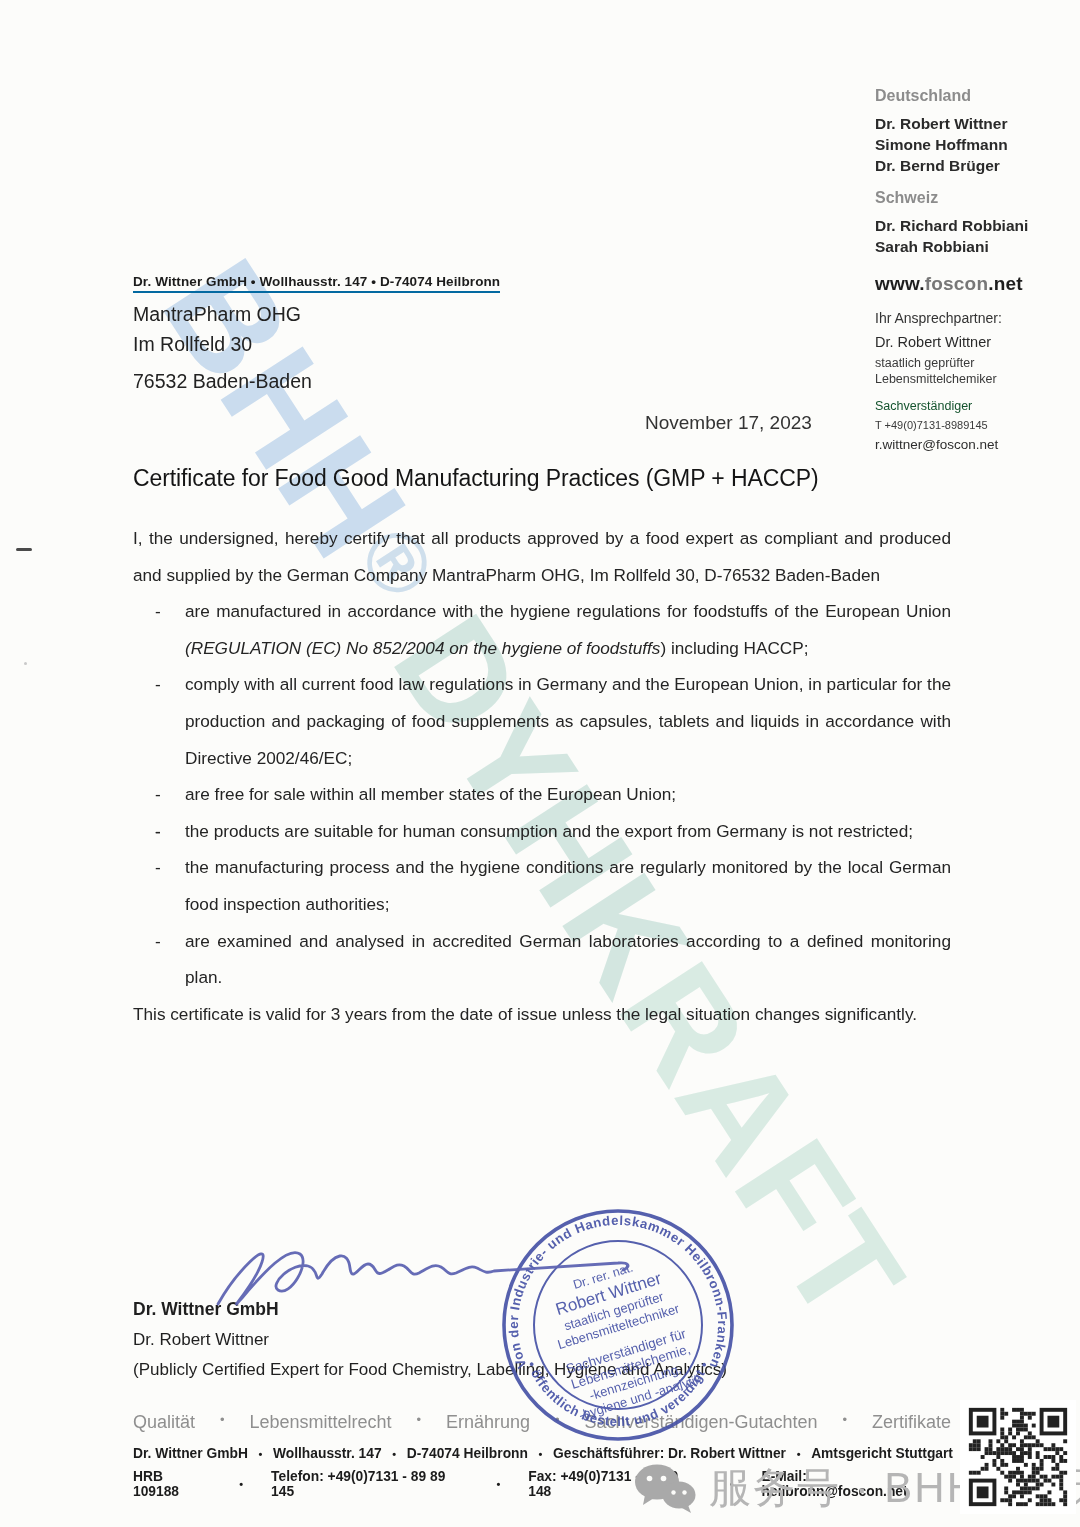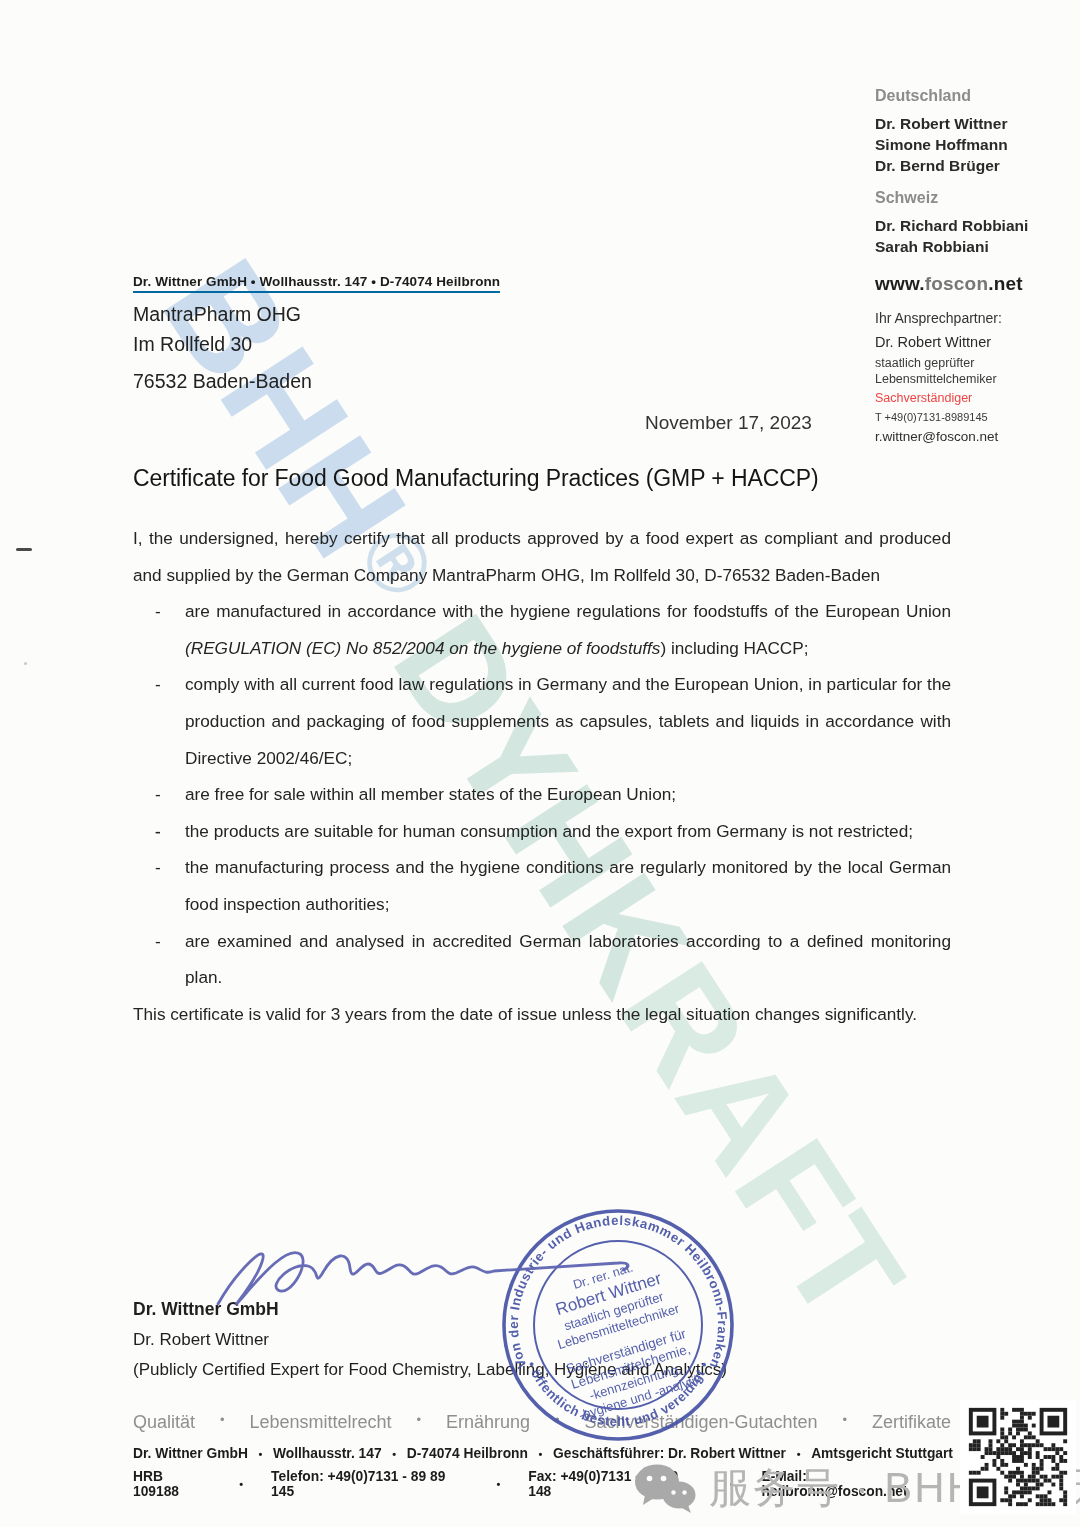--- a/index.html
+++ b/index.html
@@ -24,21 +24,21 @@
   
   .letterhead{position:absolute;left:875px;top:86px;width:200px;z-index:1;line-height:1.25;}
   .lh-country{font-size:16px;font-weight:700;color:#8c8c8c;margin-bottom:7px;}
   .lh-name{font-size:15.5px;font-weight:700;color:#2a2a2a;line-height:21px;}
   .lh-gap{height:12px;}
   .lh-site{font-size:19px;font-weight:700;color:#1e1e1e;margin-top:15px;margin-bottom:14px;letter-spacing:.2px;}
   .lh-site .site-mid{color:#777;}
   .lh-contact-label{font-size:14px;color:#333;margin-bottom:6px;}
   .lh-contact-name{font-size:14.5px;color:#2a2a2a;margin-bottom:4px;}
   .lh-small{font-size:12.5px;color:#3a3a3a;line-height:16px;}
-  .lh-sv{font-size:12.5px;color:#ef4444;margin-top:4px;}
+  .lh-sv{font-size:12.5px;color:#14532d;margin-top:12px;}
   .lh-tel{font-size:11px;color:#3a3a3a;margin-top:4px;}
   .lh-mail{font-size:13.5px;color:#2e2e2e;margin-top:4px;}
   
   .sender-block{position:absolute;left:133px;top:272px;z-index:1;}
   .sender-line{
     display:inline-block;font-size:13.5px;font-weight:700;color:#1c1c1c;
     border-bottom:2px solid #0369a1;padding-bottom:2px;letter-spacing:.1px;
   }
   .rcpt-name{font-size:19.5px;color:#222;margin-top:10px;}
   .rcpt-street{font-size:19.5px;color:#222;margin-top:7px;}

